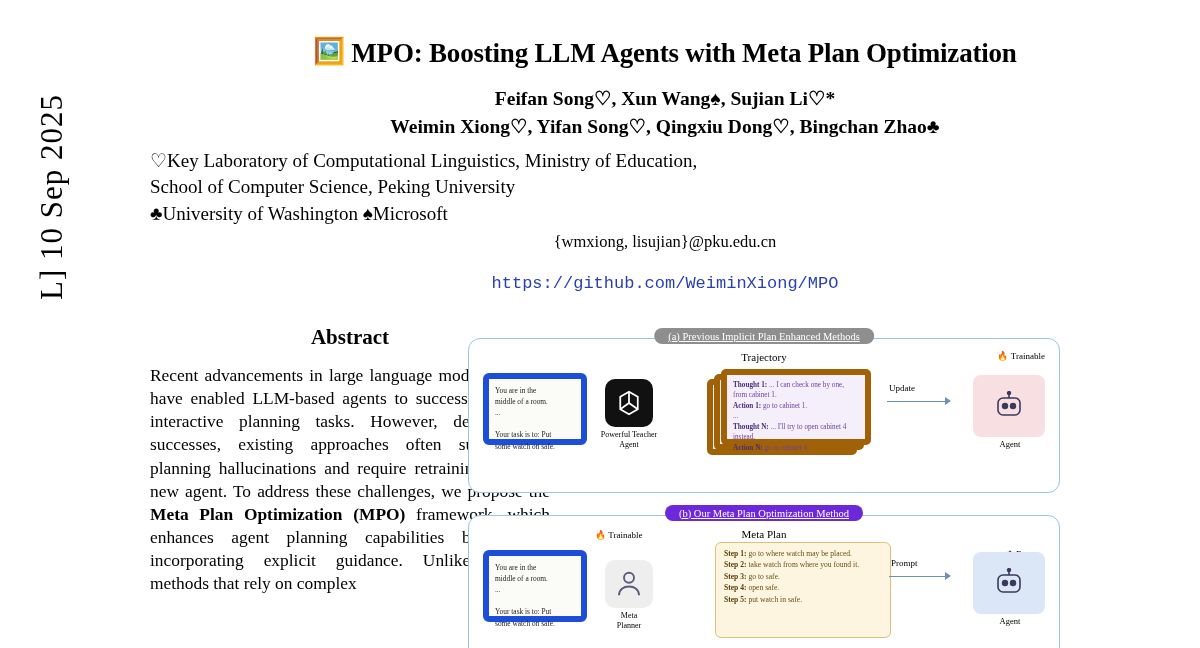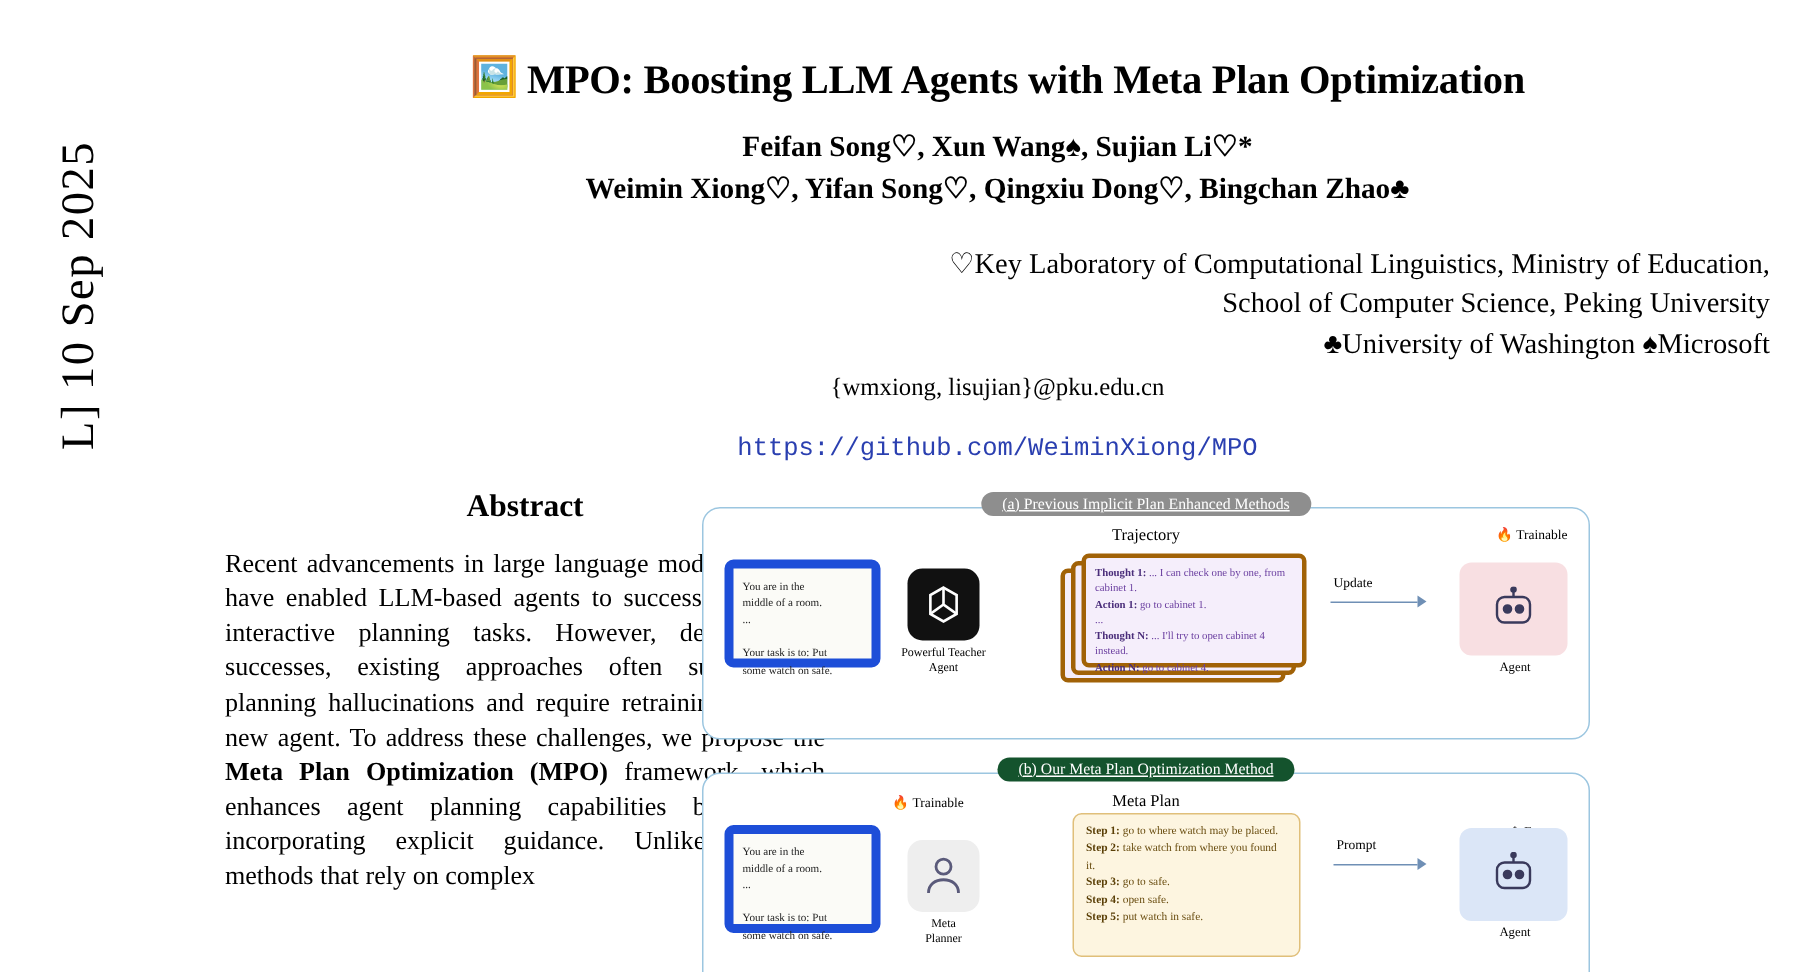--- a/index.html
+++ b/index.html
@@ -66,24 +66,24 @@
 
   
   .authors {
     text-align: center;
     font-size: 19.5px;
     margin-top: 16px;
     line-height: 1.45;
     font-weight: bold;
   }
   .affil {
-    text-align: right;
+    text-align: left;
     font-size: 19px;
     line-height: 1.4;
-    margin-top: 22px;
+    margin-top: 6px;
   }
   .email {
     text-align: center;
     font-size: 18px;
     margin-top: 4px;
   }
   .email .mono {
     font-family: Liberation Serif, serif;
     font-size: 16.5px;
   }
@@ -144,21 +144,21 @@
     transform: translateX(-50%);
     background: #8e8e8e;
     color: #fff;
     font-size: 10.5px;
     border-radius: 10px;
     padding: 2.5px 14px;
     white-space: nowrap;
     font-family: "Liberation Serif", serif;
     text-decoration: underline;
   }
-  .panel-b .panel-caption { background: #14532d; }
+  .panel-b .panel-caption { background: #6d28d9; }
 
   .sub-label {
     position: absolute;
     top: 12px;
     left: 50%;
     transform: translateX(-50%);
     font-size: 11px;
   }
 
   .task-box {
@@ -199,37 +199,37 @@
 
   .traj-stack {
     position: absolute;
     left: 238px;
     top: 30px;
     width: 170px;
     height: 88px;
   }
   .traj-card {
     position: absolute;
-    border: 3px solid #a16207;
+    border: 6px solid #a16207;
     border-radius: 5px;
     background: #f5eefb;
     width: 150px;
     height: 76px;
     box-sizing: border-box;
   }
   .traj-card.c1 { left: 0; top: 10px; }
   .traj-card.c2 { left: 7px; top: 5px; }
   .traj-card.c3 { left: 14px; top: 0; padding: 5px 6px; font-size: 7.2px; line-height: 1.45; color: #6b3fa0; }
   .traj-card.c3 b { color: #4a2d7a; }
 
   .plan-card {
     position: absolute;
     left: 246px;
     top: 26px;
-    width: 152px;
+    width: 176px;
     height: 96px;
     border: 1.4px solid #e0bf7a;
     border-radius: 6px;
     background: #fdf5e0;
     box-sizing: border-box;
     padding: 5px 8px;
     font-size: 7.6px;
     line-height: 1.5;
     color: #6b4f12;
     overflow: hidden;

